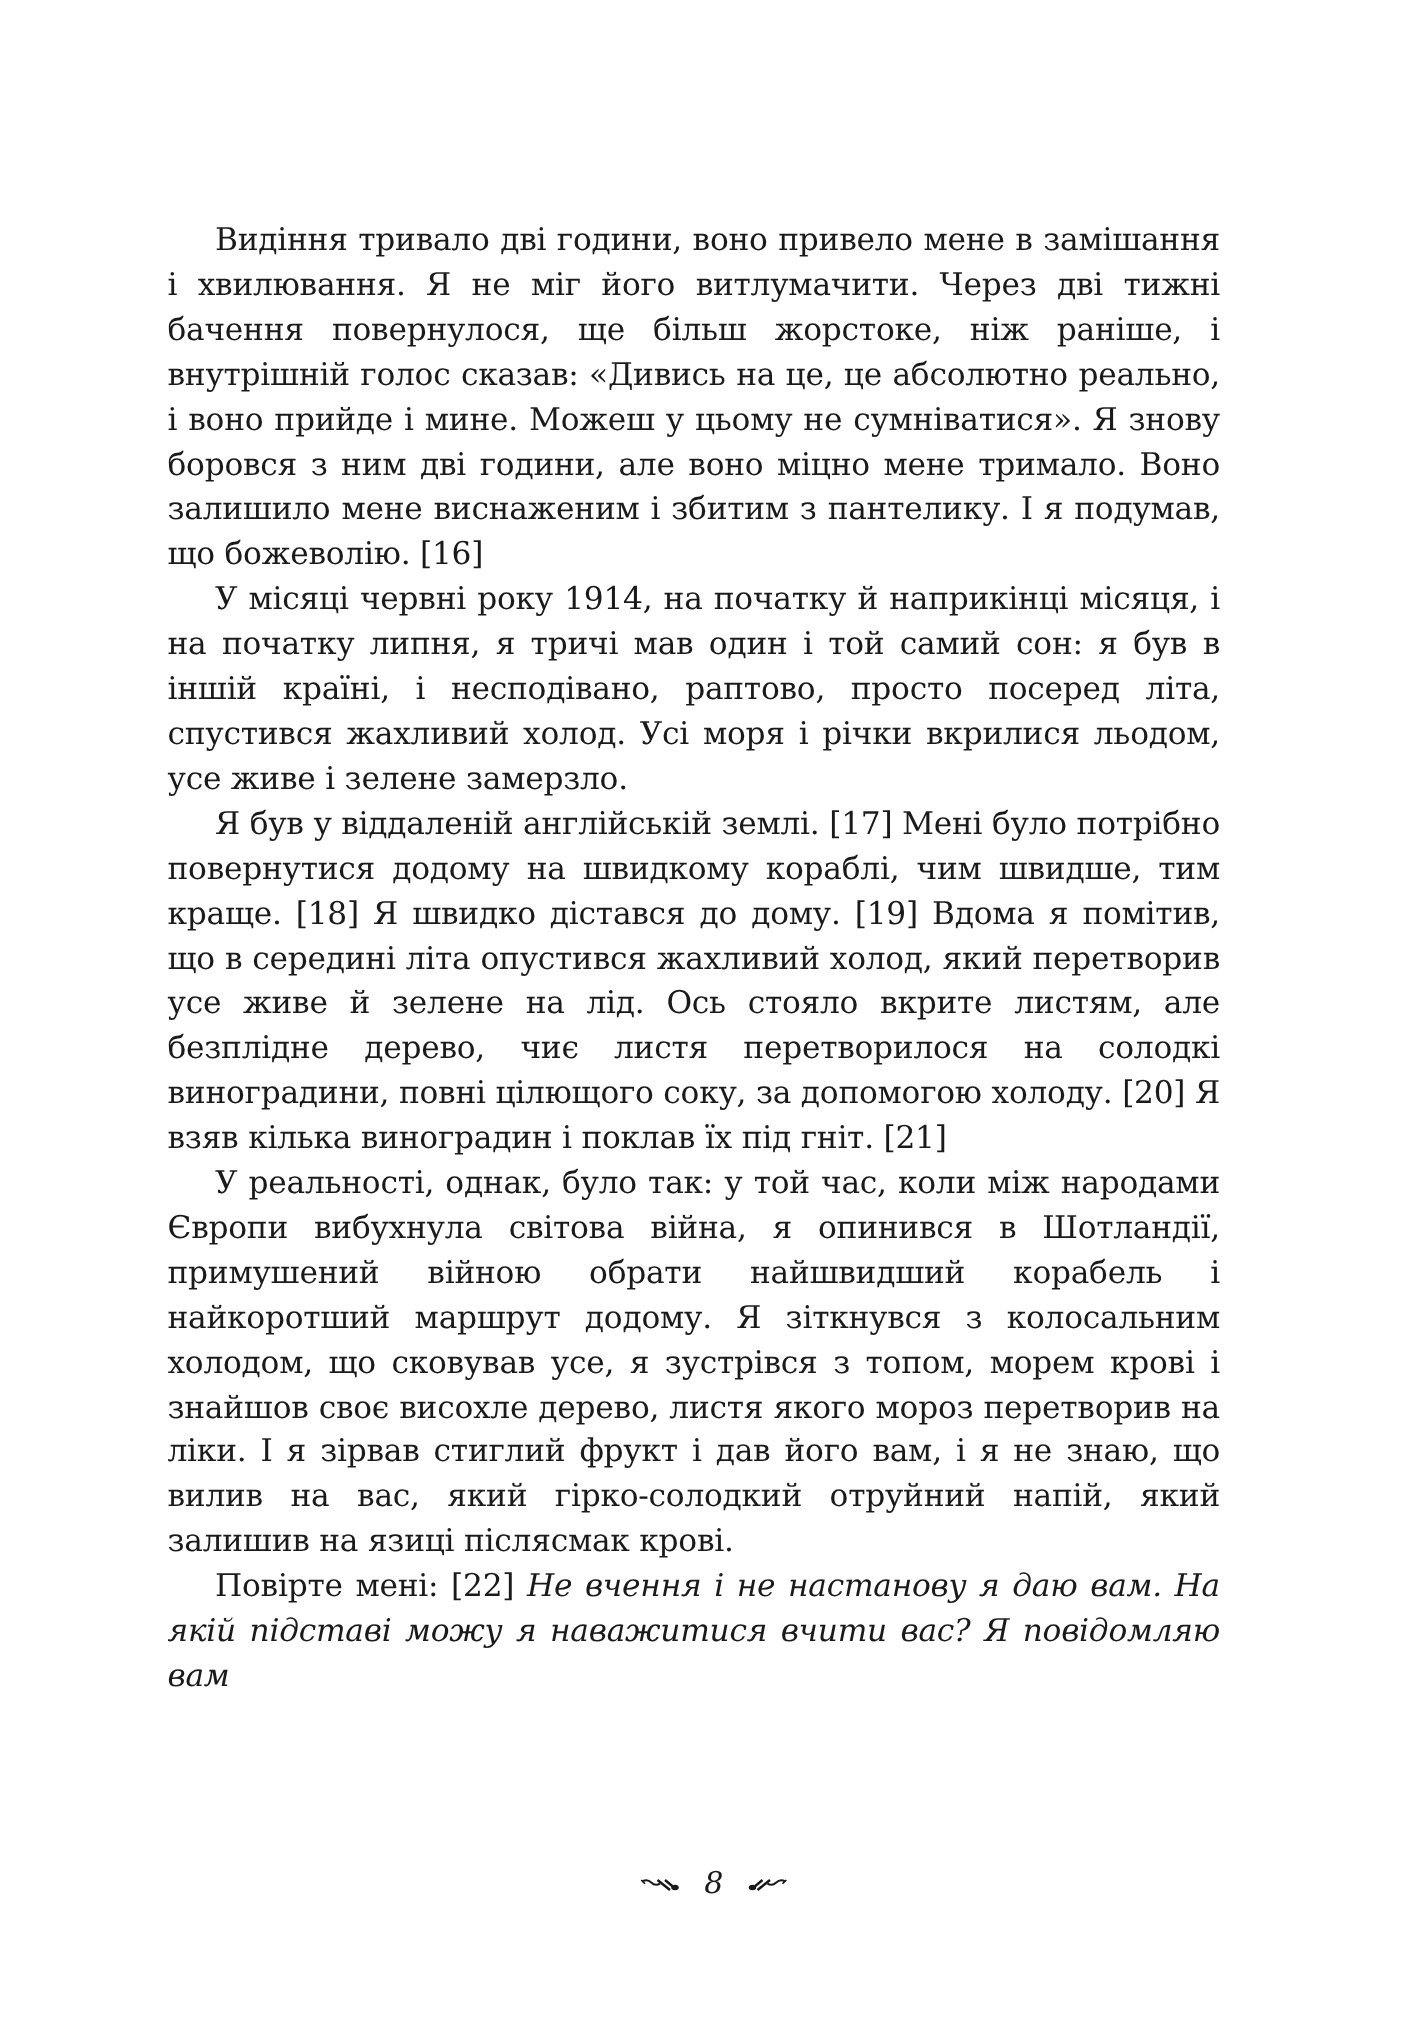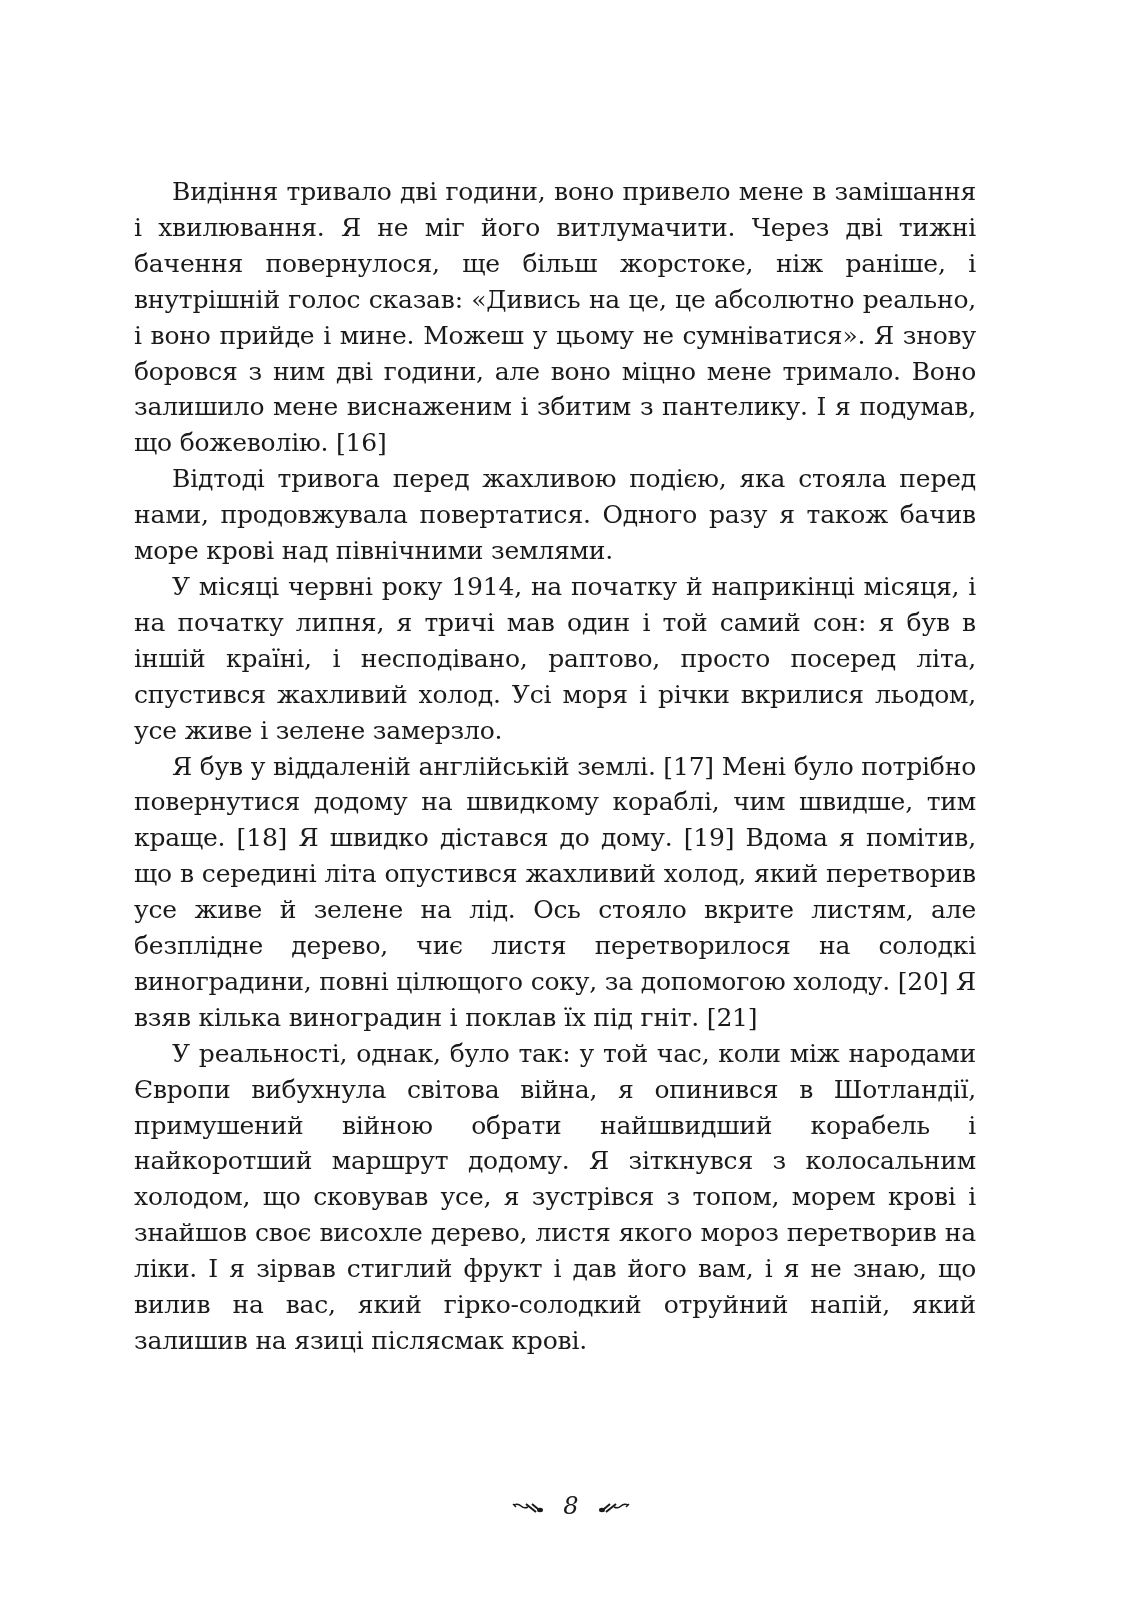--- a/index.html
+++ b/index.html
@@ -53,24 +53,24 @@
       vertical-align: middle;
       width: 34px;
       height: 14px;
     }
   </style>
 </head>
 <body>
 
 <div class="page">
   <p class="para">Видіння тривало дві години, воно привело мене в замішання і хвилювання. Я не міг його витлумачити. Через дві тижні бачення повернулося, ще більш жорстоке, ніж раніше, і внутрішній голос сказав: «Дивись на це, це абсолютно реально, і воно прийде і мине. Можеш у цьому не сумніватися». Я знову боровся з ним дві години, але воно міцно мене тримало. Воно залишило мене виснаженим і збитим з пантелику. І я подумав, що божеволію. [16]</p>
-  <p class="para">Відтоді тривога перед жахливою подією, яка стояла перед нами, продовжувала повертатися. Одного разу я також бачив море крові над північними землями.</p>
   <p class="para">У місяці червні року 1914, на початку й наприкінці місяця, і на початку липня, я тричі мав один і той самий сон: я був в іншій країні, і несподівано, раптово, просто посеред літа, спустився жахливий холод. Усі моря і річки вкрилися льодом, усе живе і зелене замерзло.</p>
   <p class="para">Я був у віддаленій англійській землі. [17] Мені було потрібно повернутися додому на швидкому кораблі, чим швидше, тим краще. [18] Я швидко дістався до дому. [19] Вдома я помітив, що в середині літа опустився жахливий холод, який перетворив усе живе й зелене на лід. Ось стояло вкрите листям, але безплідне дерево, чиє листя перетворилося на солодкі виноградини, повні цілющого соку, за допомогою холоду. [20] Я взяв кілька виноградин і поклав їх під гніт. [21]</p>
   <p class="para">У реальності, однак, було так: у той час, коли між народами Європи вибухнула світова війна, я опинився в Шотландії, примушений війною обрати найшвидший корабель і найкоротший маршрут додому. Я зіткнувся з колосальним холодом, що сковував усе, я зустрівся з топом, морем крові і знайшов своє висохле дерево, листя якого мороз перетворив на ліки. І я зірвав стиглий фрукт і дав його вам, і я не знаю, що вилив на вас, який гірко-солодкий отруйний напій, який залишив на язиці післясмак крові.</p>
+  <p class="para"><span>Повірте мені: [22] </span><span class="it">Не вчення і не настанову я даю вам. На якій підставі можу я наважитися вчити вас? Я повідомляю вам</span></p>
 </div>
 
 <div class="footer">
   <svg class="orn" viewBox="0 0 34 14">
     <path d="M2 4 Q6 2 9 5 Q12 8 16 6" stroke="#1a1a1a" stroke-width="1.6" fill="none"></path>
     <path d="M14 3 L24 11 M20 3 L26 8" stroke="#1a1a1a" stroke-width="2" fill="none"></path>
     <ellipse cx="28" cy="9" rx="3" ry="2.2" fill="#1a1a1a"></ellipse>
     <path d="M1 3 L4 6" stroke="#1a1a1a" stroke-width="1.4"></path>
   </svg>
   <span class="num">8</span>

